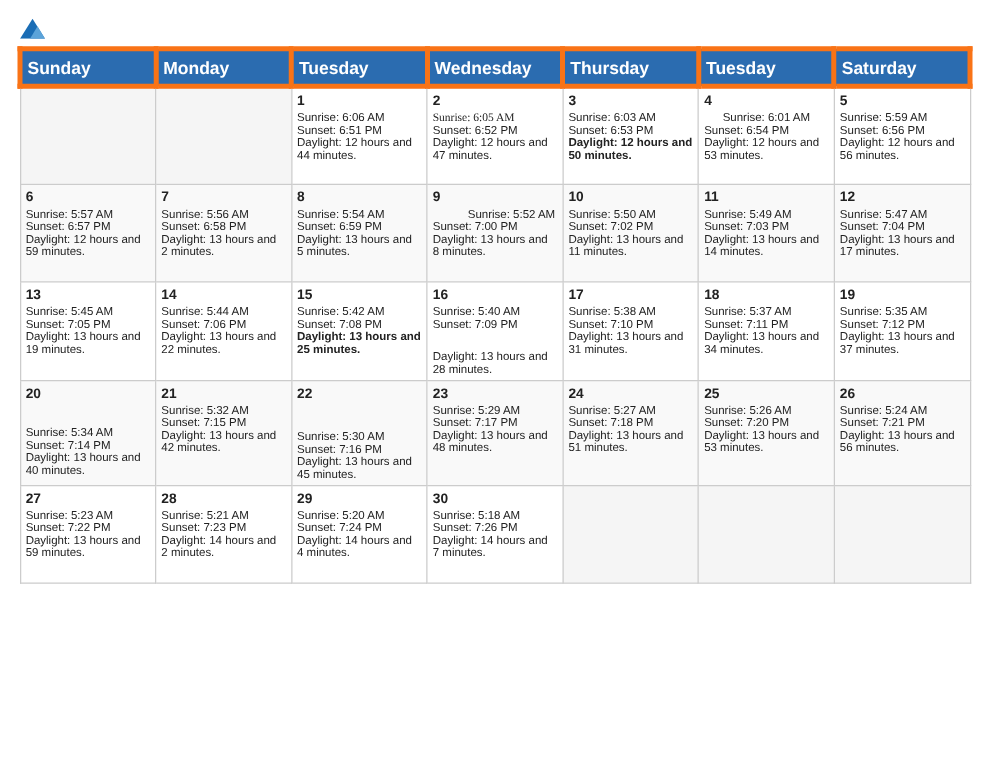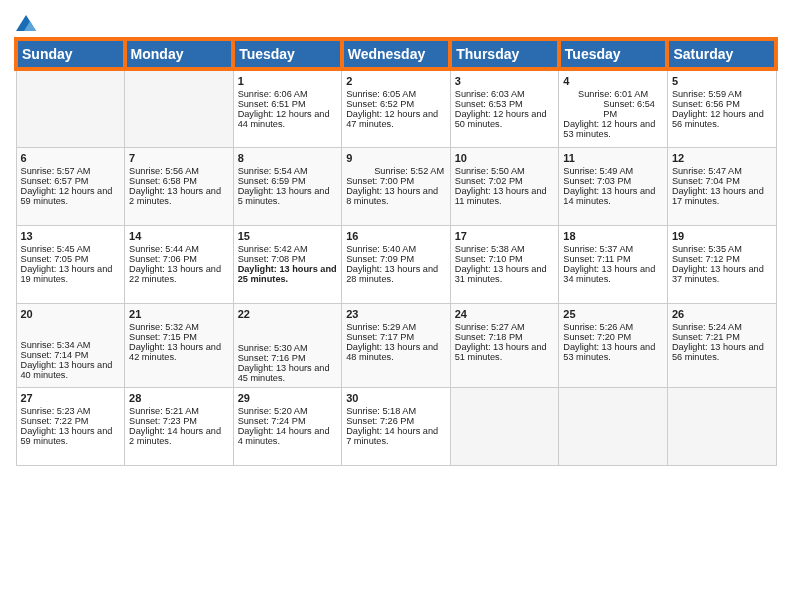--- a/index.html
+++ b/index.html
@@ -120,34 +120,34 @@
           <td class="cell-empty"></td>
           <td class="cell-empty"></td>
           <td>
             <span class="day-num">1</span>
             <span style="display: block;">Sunrise: 6:06 AM</span>
             <span style="display: block;">Sunset: 6:51 PM</span>
             <span style="display: block;">Daylight: 12 hours and 44 minutes.</span>
           </td>
           <td>
             <span class="day-num">2</span>
-            <span style="display: block;">Sunrise: 6:05 AM</span>
+            <span style="display: block; font-family: Liberation Serif, serif;">Sunrise: 6:05 AM</span>
             <span style="display: block;">Sunset: 6:52 PM</span>
             <span style="display: block;">Daylight: 12 hours and 47 minutes.</span>
           </td>
           <td>
             <span class="day-num">3</span>
             <span style="display: block;">Sunrise: 6:03 AM</span>
             <span style="display: block;">Sunset: 6:53 PM</span>
-            <span style="display: block;">Daylight: 12 hours and 50 minutes.</span>
+            <span style="display: block; font-weight: bold;">Daylight: 12 hours and 50 minutes.</span>
           </td>
           <td>
             <span class="day-num">4</span>
             <span style="display: block; text-align: center;">Sunrise: 6:01 AM</span>
-            <span style="display: block; margin-left: 40px;">Sunset: 6:54 PM</span>
+            <span style="display: block;">Sunset: 6:54 PM</span>
             <span style="display: block;">Daylight: 12 hours and 53 minutes.</span>
           </td>
           <td>
             <span class="day-num">5</span>
             <span style="display: block;">Sunrise: 5:59 AM</span>
             <span style="display: block;">Sunset: 6:56 PM</span>
             <span style="display: block;">Daylight: 12 hours and 56 minutes.</span>
           </td>
         </tr>
         <tr>
@@ -210,21 +210,21 @@
           <td>
             <span class="day-num">15</span>
             <span style="display: block;">Sunrise: 5:42 AM</span>
             <span style="display: block;">Sunset: 7:08 PM</span>
             <span style="display: block; font-weight: bold;">Daylight: 13 hours and 25 minutes.</span>
           </td>
           <td>
             <span class="day-num">16</span>
             <span style="display: block;">Sunrise: 5:40 AM</span>
             <span style="display: block;">Sunset: 7:09 PM</span>
-            <span style="display: block;">Daylight: 13 hours and 28 minutes.</span>
+            <span style="display: block; margin-top: 16px;">Daylight: 13 hours and 28 minutes.</span>
           </td>
           <td>
             <span class="day-num">17</span>
             <span style="display: block;">Sunrise: 5:38 AM</span>
             <span style="display: block;">Sunset: 7:10 PM</span>
             <span style="display: block;">Daylight: 13 hours and 31 minutes.</span>
           </td>
           <td>
             <span class="day-num">18</span>
             <span style="display: block;">Sunrise: 5:37 AM</span>

